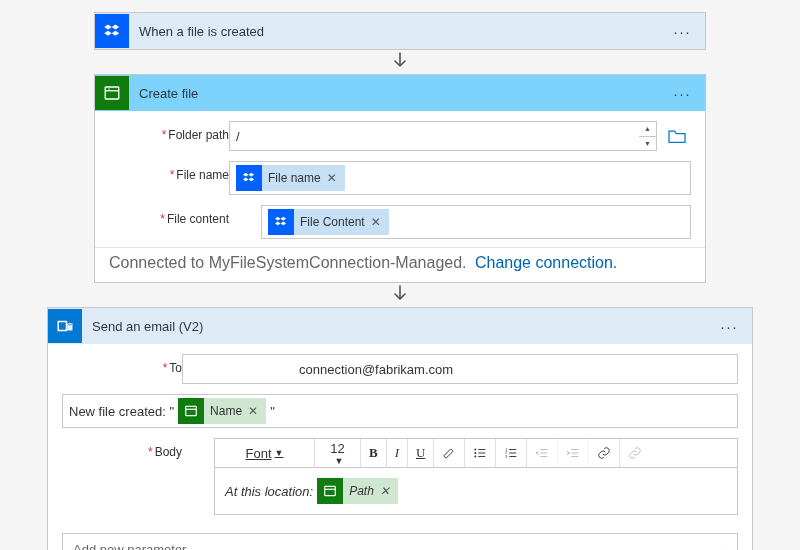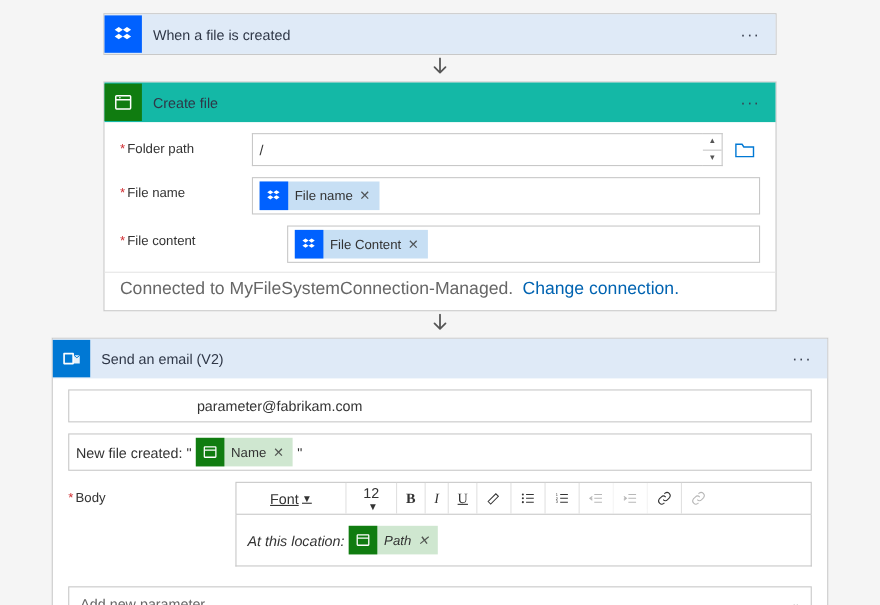--- a/index.html
+++ b/index.html
@@ -22,42 +22,42 @@
   .card.trigger { width: 612px; }
 
   .card-header {
     display: flex;
     align-items: center;
     height: 36px;
     padding: 0 10px 0 0;
     gap: 10px;
   }
   .header-blue { background: #dfeaf7; }
-  .header-green { background: #14b8a6; justify-content: space-between; }
+  .header-green { background: #7dd3fc; justify-content: space-between; }
 
   .icon-box {
     width: 34px; height: 34px;
     display: flex; align-items: center; justify-content: center;
     flex-shrink: 0;
   }
   .icon-dropbox { background: #0061ff; }
   .icon-filesys { background: #107c10; }
   .icon-outlook { background: #0078d4; }
 
   .card-title { flex: 1; color: #2f3747; }
 
   .ellipsis {
     letter-spacing: 1px;
     font-size: 15px;
     color: #3b4252;
     cursor: pointer;
     padding: 0 4px;
   }
 
-  .card-body { padding: 10px 14px 8px 14px; }
+  .card-body { padding: 10px 14px 8px 14px; text-align: right; }
   .row { display: flex; align-items: flex-start; margin-bottom: 10px; }
   .row:last-child { margin-bottom: 0; gap: 32px; }
   .label {
     width: 120px;
     padding-top: 7px;
     font-size: 12px;
   }
   .req::before { content: "*"; color: #d13438; margin-right: 2px; }
 
   .field {
@@ -277,23 +277,24 @@
             <rect x="4" y="7" width="9" height="10" fill="#0078d4"></rect>
             <path d="M15 8h7v10h-7z" fill="#fff" opacity=".9"></path>
             <path d="M15 8l3.5 3 3.5-3" stroke="#0078d4" stroke-width="1.2" fill="none"></path>
           </svg>
       </div>
       <div class="card-title">Send an email (V2)</div>
       <div class="ellipsis">···</div>
     </div>
     <div class="card-body">
       <div class="row">
+        <div class="label req">To</div>
         <div class="field">
           <div class="input-box" style="margin-left:118px; margin-left:0;">
-            <span class="input-text" style="margin-left:110px;">parameter@fabrikam.com</span>
+            <span class="input-text" style="margin-left:110px;">connection@fabrikam.com</span>
           </div>
         </div>
       </div>
 
       <style>.card:last-child .card-body .row .field .input-box .input-text{margin-left:0}</style>
 
       <div class="row">
         <div class="field">
           <div class="input-box">
             <span class="placeholder-like">New file created: "</span>

